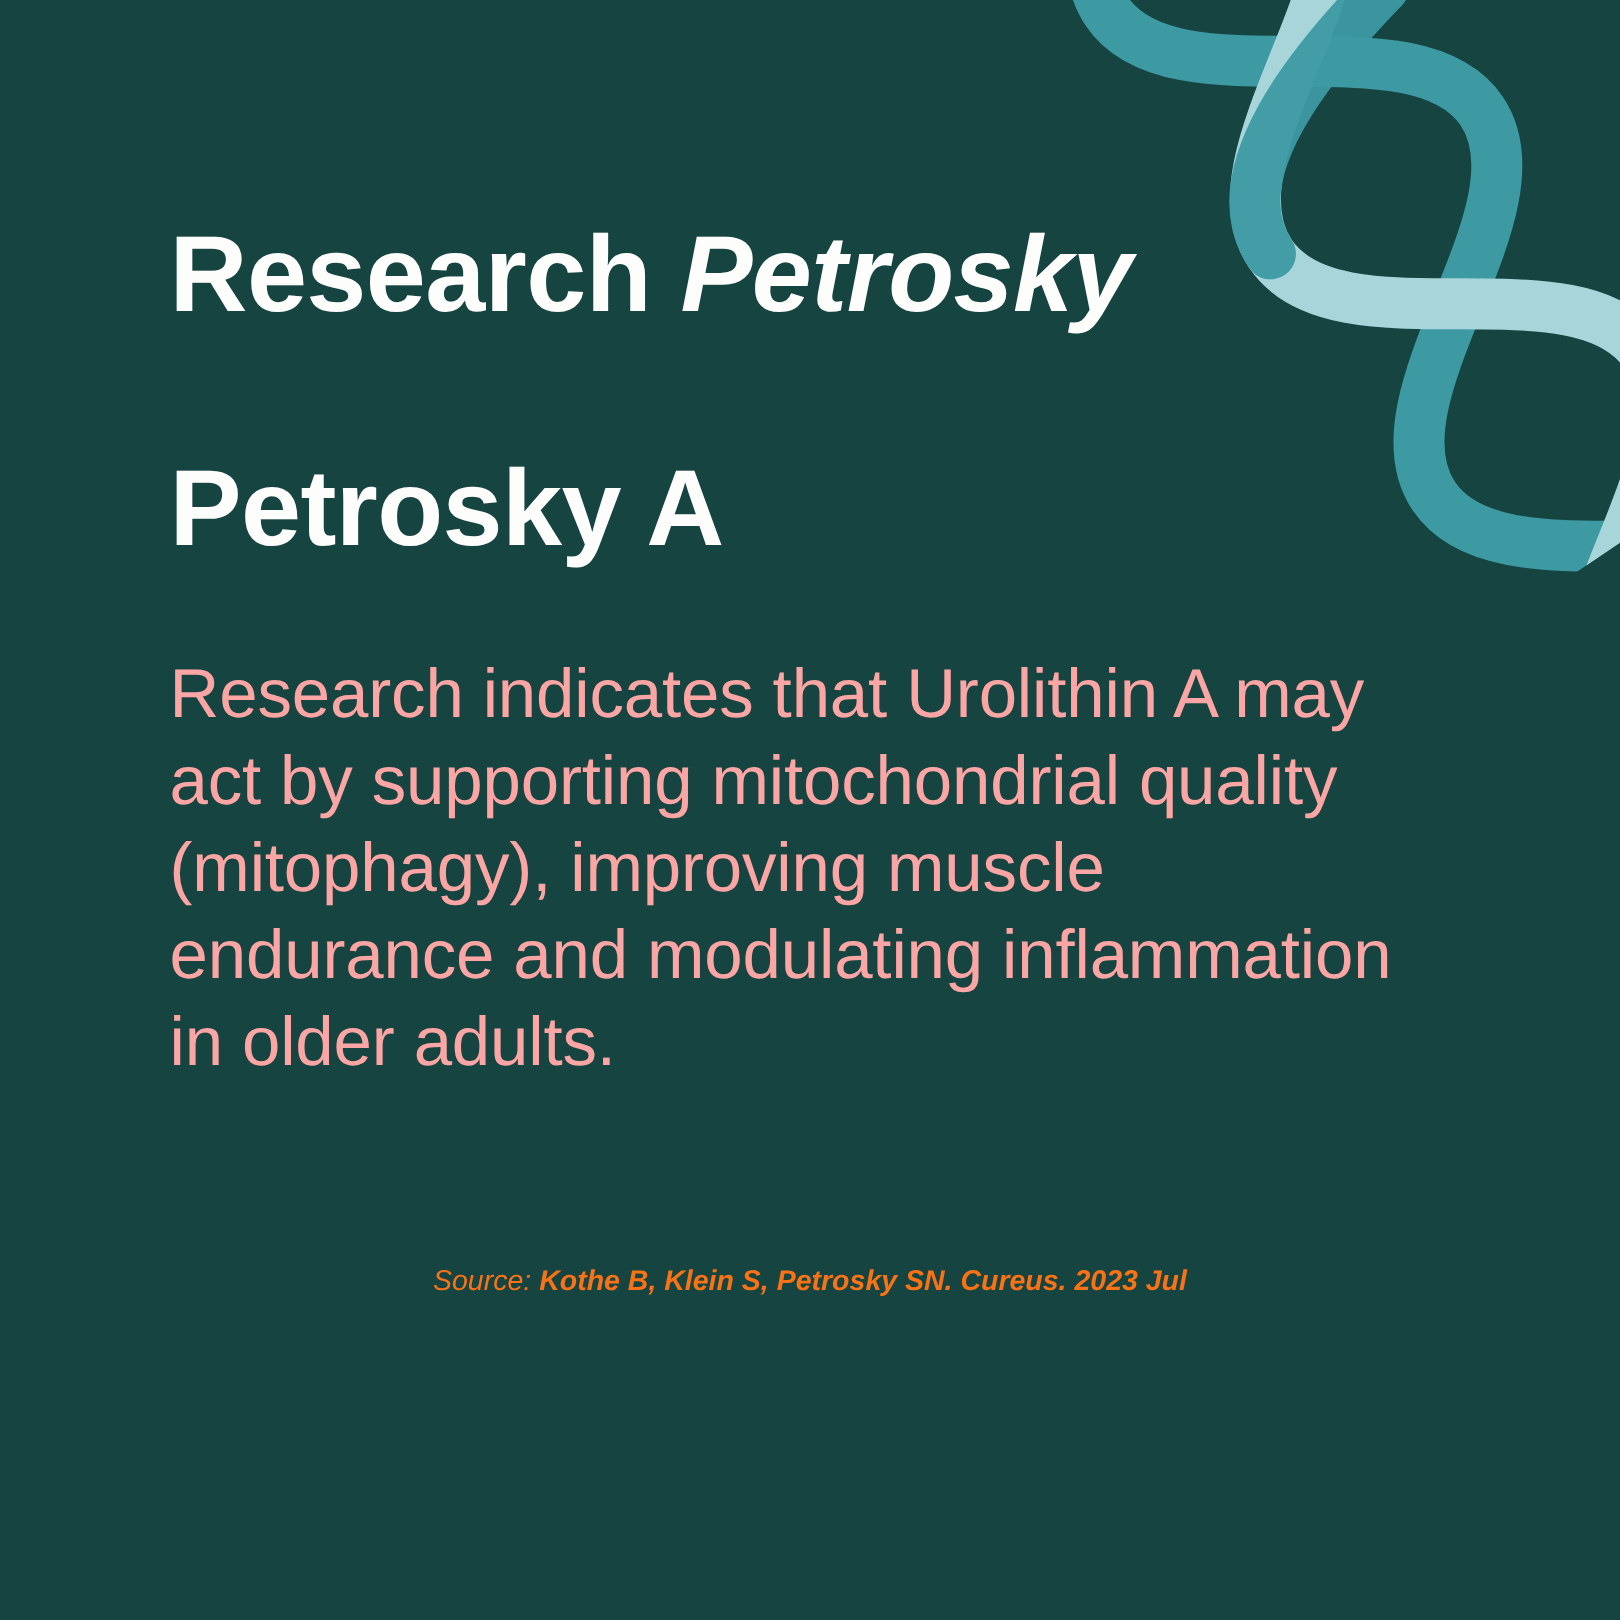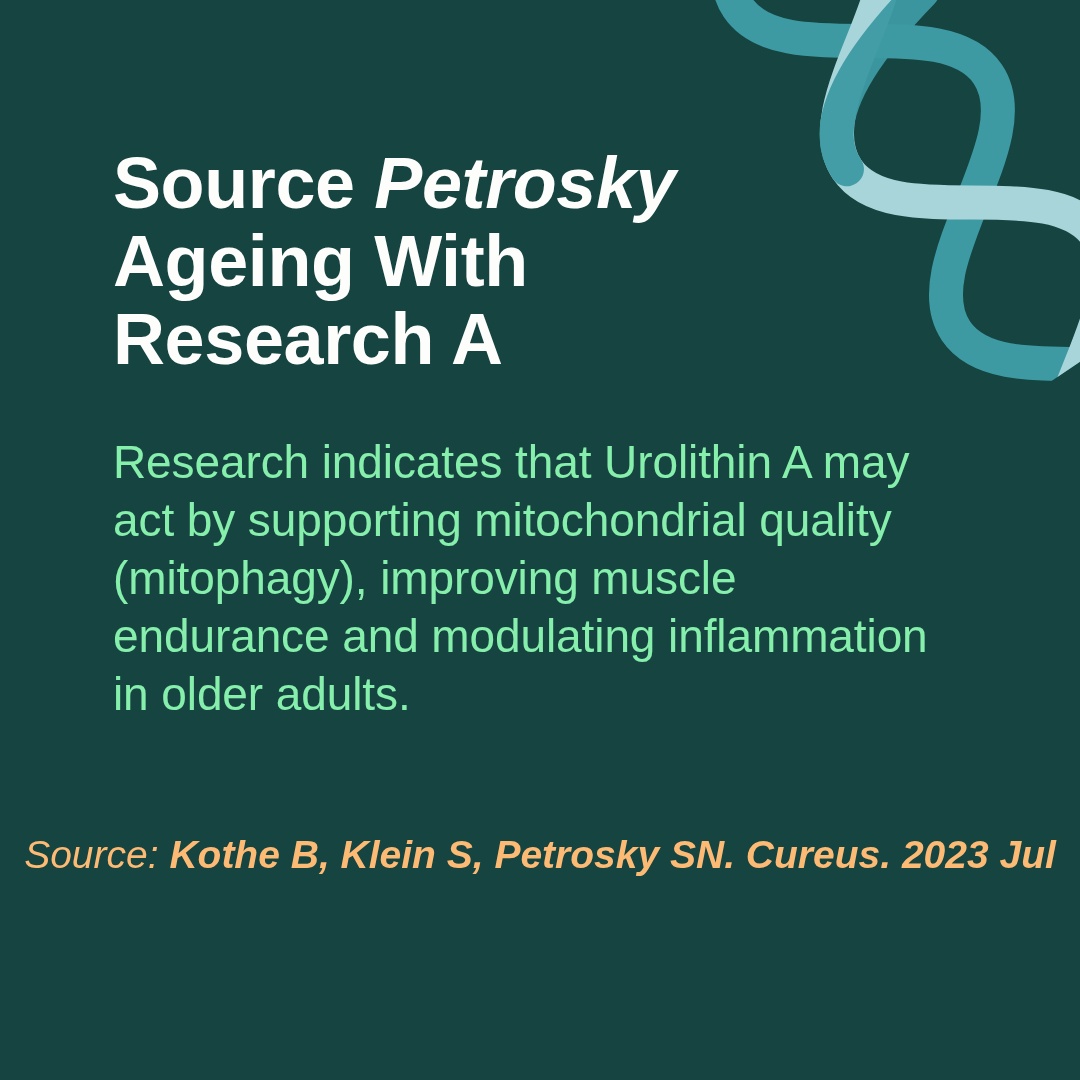--- a/index.html
+++ b/index.html
@@ -46,33 +46,33 @@
   
   #body-paragraph {
     position: absolute;
     left: 113px;
     top: 405px;
     width: 845px;
     font-size: 46px;
     line-height: 58px;
     font-weight: 400;
     letter-spacing: -0.1px;
-    color: #86efac;
+    color: #fca5a5;
     margin-top: 28px;
   }
 
   
   #citation {
     position: absolute;
     left: 0;
     right: 0;
     top: 832px;
     text-align: center;
-    color: #fdba74;
-    font-size: 39px;
+    color: #f97316;
+    font-size: 19px;
     line-height: 45px;
     font-style: italic;
   }
   #citation .cite-line { white-space: nowrap; }
   #citation .cite-label { font-weight: 400; }
   #citation .cite-ref   { font-weight: 700; }
   #citation .cite-url   { font-weight: 400; letter-spacing: -0.2px; }
 </style>
 </head>
 <body>
@@ -129,21 +129,21 @@
                C 150 -40, 320 -5, 320 75
                C 320 155, 150 190, 150 270
                C 150 350, 320 385, 320 465
                C 320 545, 150 580, 150 660" stroke="#a8d5da" stroke-width="34" stroke-linecap="round"></path>
 
       <path d="M150 270
                C 150 205, 250 178, 312 165" stroke="#3d9aa3" stroke-width="34" stroke-linecap="round" opacity="0.95"></path>
     </g>
   </svg>
 
-  <h1 id="headline"><span>Source </span><span class="em">Petrosky</span><br><span>Ageing With</span><br><span>Research A</span></h1>
+  <h1 id="headline"><span>Research </span><span class="em">Petrosky</span><br><br><span>Petrosky A</span></h1>
 
   <p id="body-paragraph">Research indicates that Urolithin A may act by supporting mitochondrial quality (mitophagy), improving muscle endurance and modulating inflammation in older adults.</p>
 
   <div id="citation">
     <div class="cite-line"><span class="cite-label">Source: </span><span class="cite-ref">Kothe B, Klein S, Petrosky SN. Cureus. 2023 Jul</span></div>
   </div>
 
 </div>
 
 </body></html>

